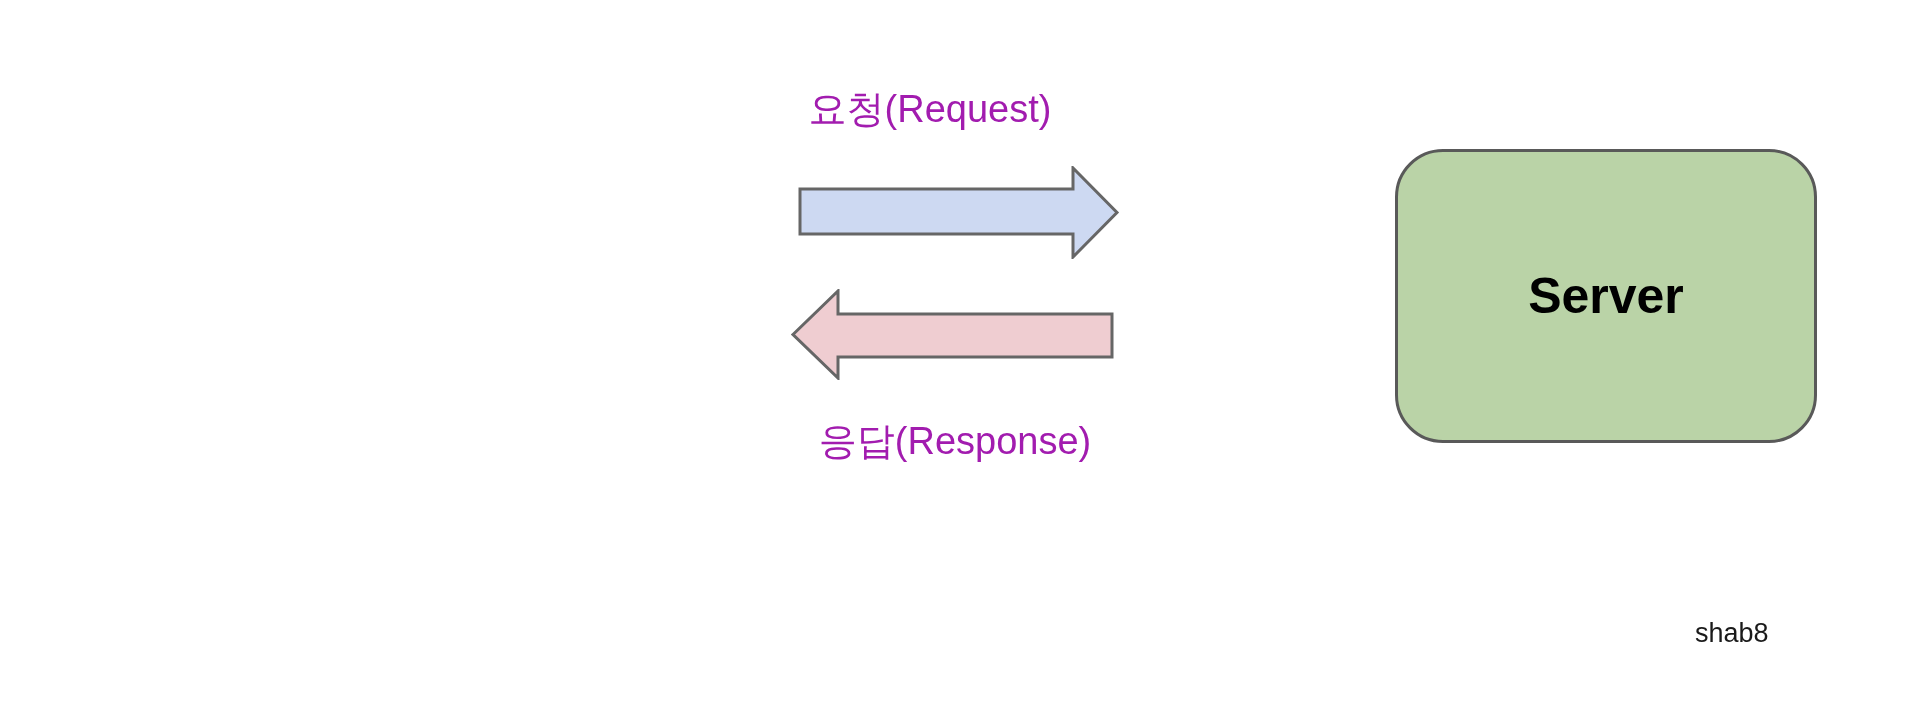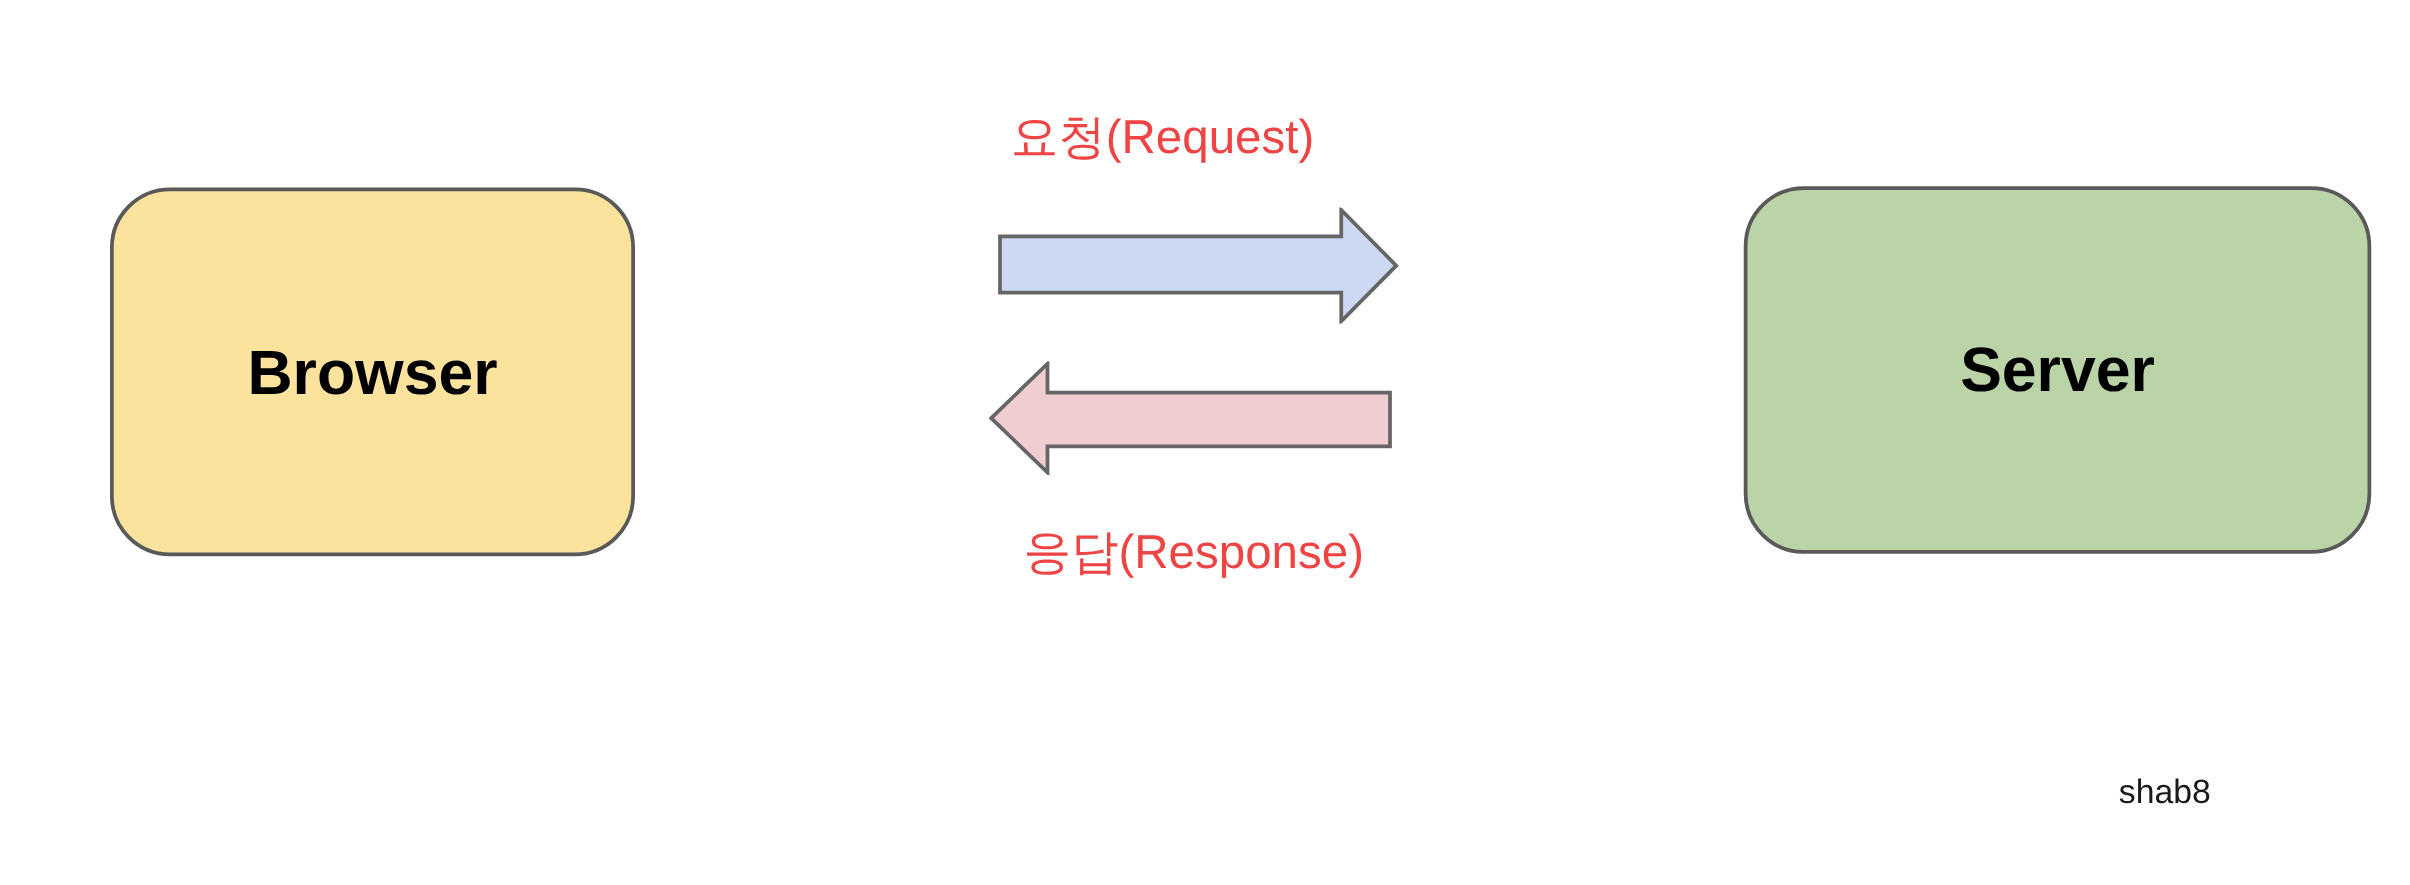--- a/index.html
+++ b/index.html
@@ -39,27 +39,27 @@
     color: #000000;
     letter-spacing: 0px;
   }
   .node-browser {
     left: 88px; top: 150px;
     width: 420px; height: 295px;
     background: var(--browser-fill);
   }
   .node-server {
     left: 1395px; top: 149px;
-    width: 502px; height: 294px;
+    width: 422px; height: 294px;
     background: var(--server-fill);
   }
   .edge-label {
     position: absolute;
     font-size: 38px;
-    color: #ef4444;
+    color: #a21caf;
     text-align: center;
     white-space: nowrap;
   }
   .label-request { left: 760px; top: 84px; width: 340px; }
   .label-response { left: 785px; top: 416px; width: 340px; }
   .arrow-svg { position: absolute; display: block; }
   .arrow-request { left: 798px; top: 166px; }
   .arrow-response { left: 791px; top: 289px; }
   .arrow-request polygon {
     fill: var(--request-arrow-fill);
@@ -79,23 +79,20 @@
     font-size: 27px;
     color: #1a1a1a;
     margin-top: 40px;
   }
 </style>
 </head>
 <body>
 
 <div class="stage">
 
-  <div class="node node-browser">
-    <span class="node-label">Browser</span>
-  </div>
 
   <div class="node node-server">
     <span class="node-label">Server</span>
   </div>
 
   <div class="edge-label label-request">요청(Request)</div>
 
   <svg class="arrow-svg arrow-request" width="322" height="93" viewBox="0 0 322 93" aria-hidden="true">
     <polygon points="2,23 275,23 275,2 319,46.5 275,91 275,68 2,68"></polygon>
   </svg>

